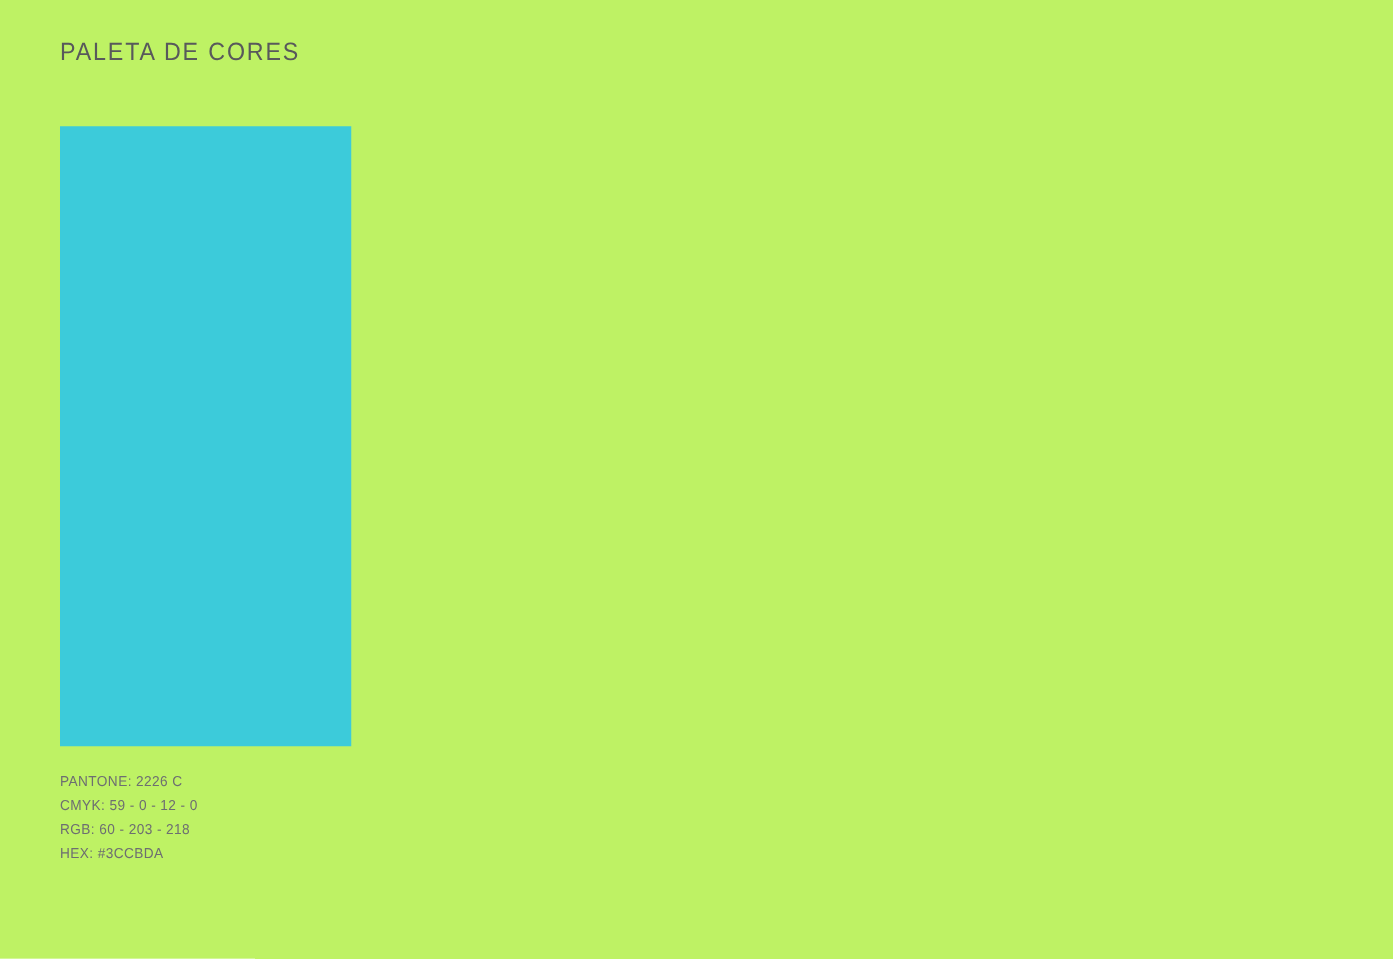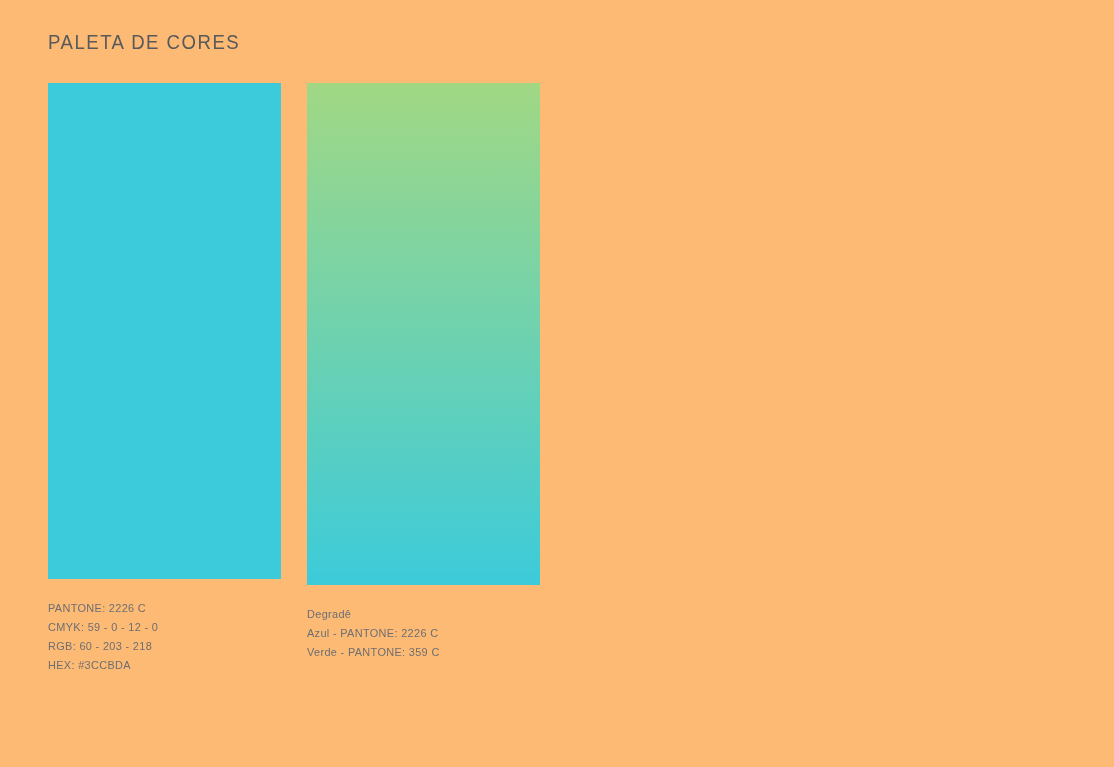--- a/index.html
+++ b/index.html
@@ -11,41 +11,41 @@
     height: 767px;
     background: #ffffff;
     font-family: "Liberation Sans", sans-serif;
     overflow: hidden;
   }
 
   .page {
     position: relative;
     width: 1114px;
     height: 767px;
-    background: #fdba74;
+    background: #bef264;
   }
 
   .page-title {
     position: absolute;
     left: 48px;
     top: 30px;
     font-size: 20px;
     line-height: 24px;
     letter-spacing: 1.6px;
     color: #58595b;
     font-weight: 400;
     white-space: nowrap;
     transform: scaleX(0.93);
     transform-origin: left top;
   }
 
   .palette {
     position: absolute;
     left: 48px;
-    top: 83px;
+    top: 101px;
     width: 1018px;
     height: 592px;
     display: flex;
     flex-direction: row;
     gap: 26px;
   }
 
   .swatch-col {
     width: 233px;
     display: flex;
@@ -86,23 +86,15 @@
       <div class="swatch-info" style="color: rgb(109, 110, 113);">
         <span class="info-line">PANTONE: 2226 C</span>
         <span class="info-line">CMYK: 59 - 0 - 12 - 0</span>
         <span class="info-line">RGB: 60 - 203 - 218</span>
         <span class="info-line">HEX: #3CCBDA</span>
       </div>
     </div>
 
 
 
-    <div class="swatch-col">
-      <div class="swatch" id="swatch-3" style="background: linear-gradient(rgb(161, 216, 132) 0%, rgb(60, 203, 218) 100%);"></div>
-      <div class="swatch-info" style="color: rgb(109, 110, 113);">
-        <span class="info-line">Degradê</span>
-        <span class="info-line">Azul - PANTONE: 2226 C</span>
-        <span class="info-line">Verde - PANTONE: 359 C</span>
-      </div>
-    </div>
 
   </div>
 </div>
 
 </body></html>

